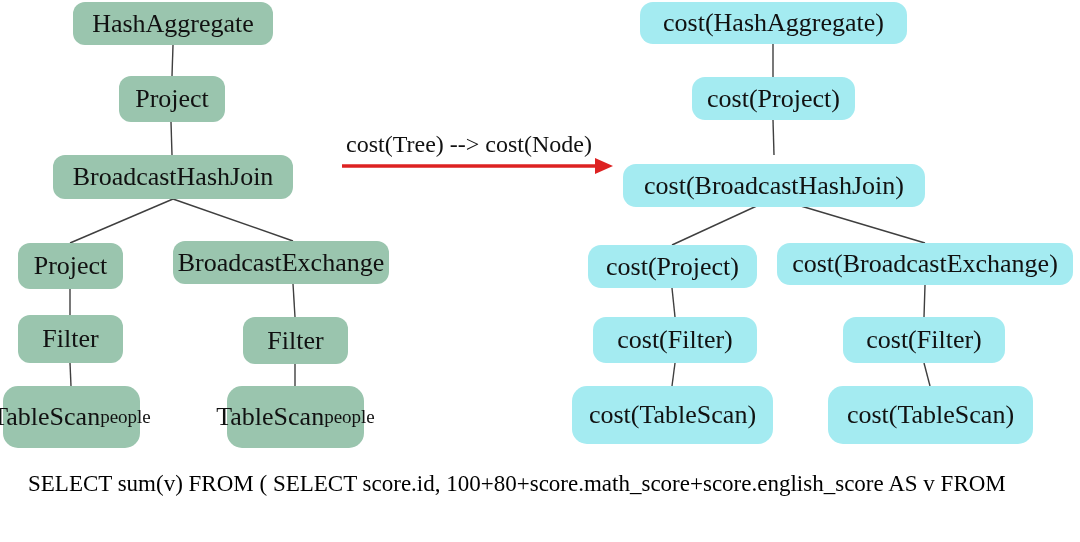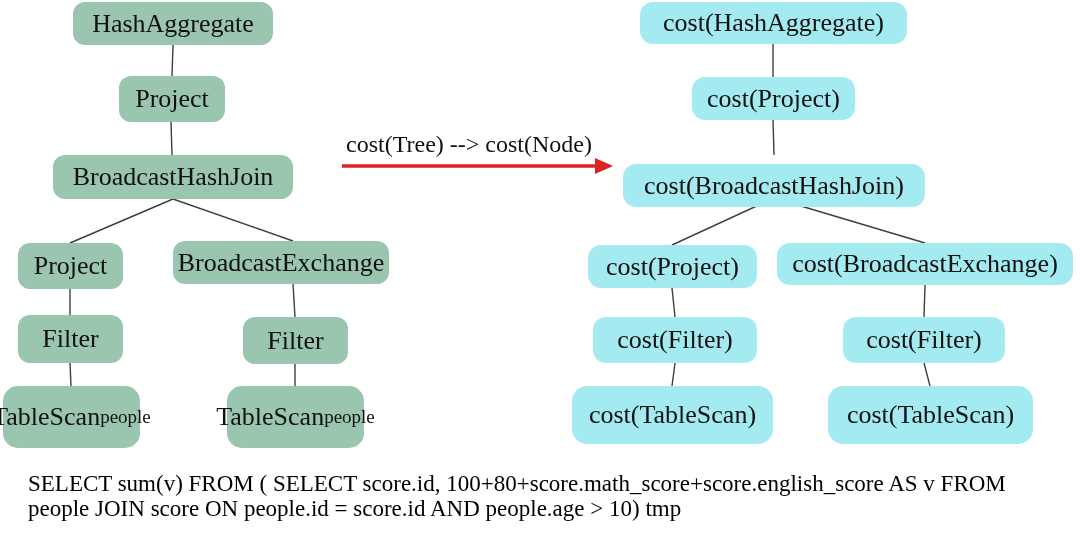--- a/index.html
+++ b/index.html
@@ -132,15 +132,14 @@
   <div class="node cyan" style="left:593px; top:317px; width:164px; height:46px;">cost(Filter)</div>
 
   <div class="node cyan" style="left:843px; top:317px; width:162px; height:46px;">cost(Filter)</div>
 
   <div class="node cyan" style="left:572px; top:386px; width:201px; height:58px; border-radius:15px;">cost(TableScan)</div>
 
   <div class="node cyan" style="left:828px; top:386px; width:205px; height:58px; border-radius:15px;">cost(TableScan)</div>
 
 
   <div class="sql line1">SELECT sum(v) FROM ( SELECT score.id, 100+80+score.math_score+score.english_score AS v FROM</div>
-  <div class="sql line2">people JOIN score ON people.id = score.id AND people.age &gt; 10) tmp</div>
 
 </div>
 
 </body></html>

